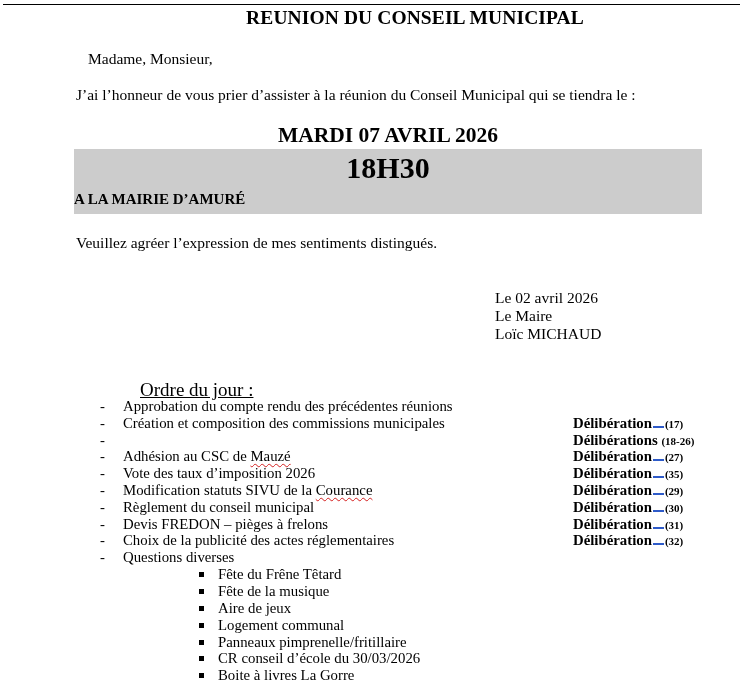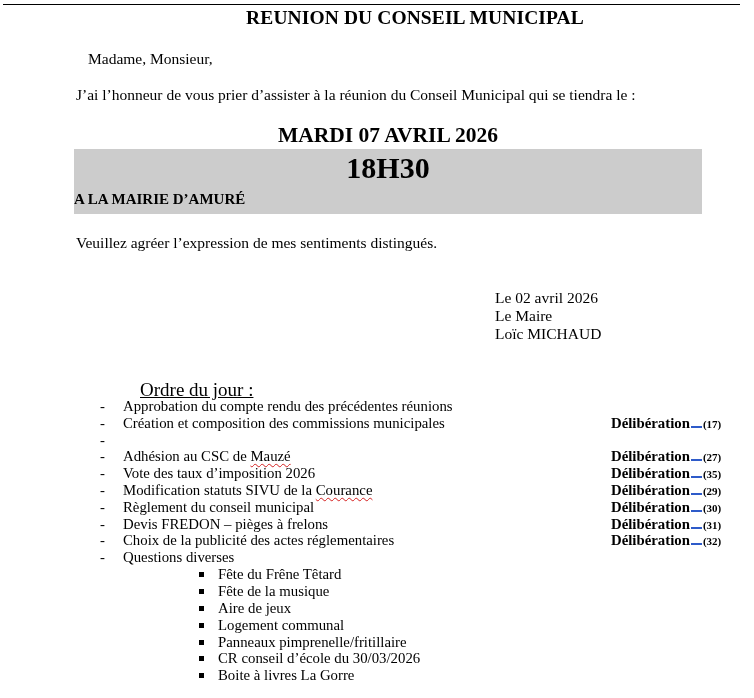--- a/index.html
+++ b/index.html
@@ -109,21 +109,21 @@
       position: absolute;
       left: 100px;
     }
     .agenda-item .label {
       position: absolute;
       left: 123px;
       white-space: nowrap;
     }
     .agenda-item .deliberation {
       position: absolute;
-      left: 611px;
+      left: 573px;
       white-space: nowrap;
       font-weight: bold;
     }
     .deliberation .num {
       font-size: 11px;
       font-weight: bold;
     }
     .deliberation .gap {
       display: inline-block;
       width: 11px;
@@ -196,20 +196,21 @@
     <span class="dash">-</span>
     <span class="label">Approbation du compte rendu des précédentes réunions</span>
   </li>
   <li class="agenda-item">
     <span class="dash">-</span>
     <span class="label">Création et composition des commissions municipales</span>
     <span class="deliberation"><span>Délibération</span><span class="gap"></span><span class="num">(17)</span></span>
   </li>
   <li class="agenda-item">
     <span class="dash">-</span>
+    <span class="deliberation"><span>Délibérations</span> <span class="num">(18-26)</span></span>
   </li>
   <li class="agenda-item">
     <span class="dash">-</span>
     <span class="label"><span>Adhésion au CSC de </span><span class="squiggle">Mauzé</span></span>
     <span class="deliberation"><span>Délibération</span><span class="gap"></span><span class="num">(27)</span></span>
   </li>
   <li class="agenda-item">
     <span class="dash">-</span>
     <span class="label">Vote des taux d’imposition 2026</span>
     <span class="deliberation"><span>Délibération</span><span class="gap"></span><span class="num">(35)</span></span>

